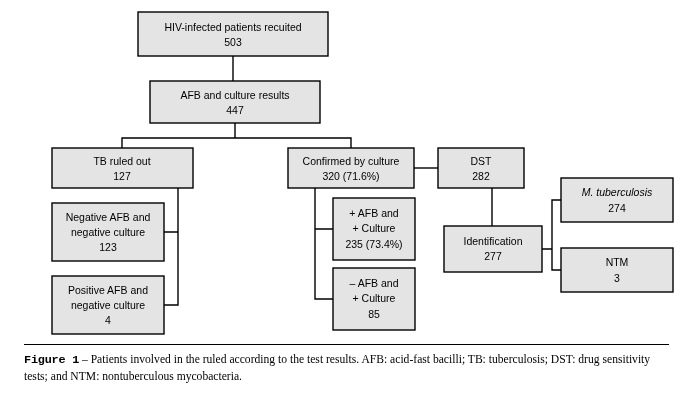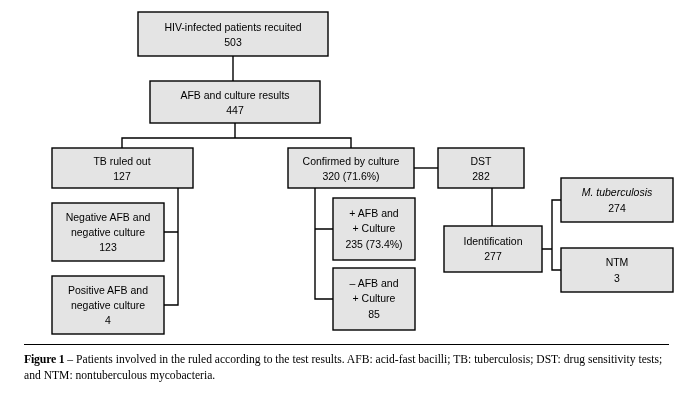--- a/index.html
+++ b/index.html
@@ -64,21 +64,21 @@
     margin: 0 0 7px 0;
   }
   .caption-text {
     font-family: "Liberation Serif", serif;
     font-size: 11.6px;
     line-height: 15.5px;
     color: #000000;
     text-align: left;
   }
   .caption-label {
-    font-family: Liberation Serif, serif;
+    font-family: Liberation Mono, monospace;
     font-weight: bold;
     font-size: 11.8px;
     letter-spacing: -0.2px;
   }
   .caption-dash {
     font-family: "Liberation Serif", serif;
   }
 </style>
 </head>
 <body>

